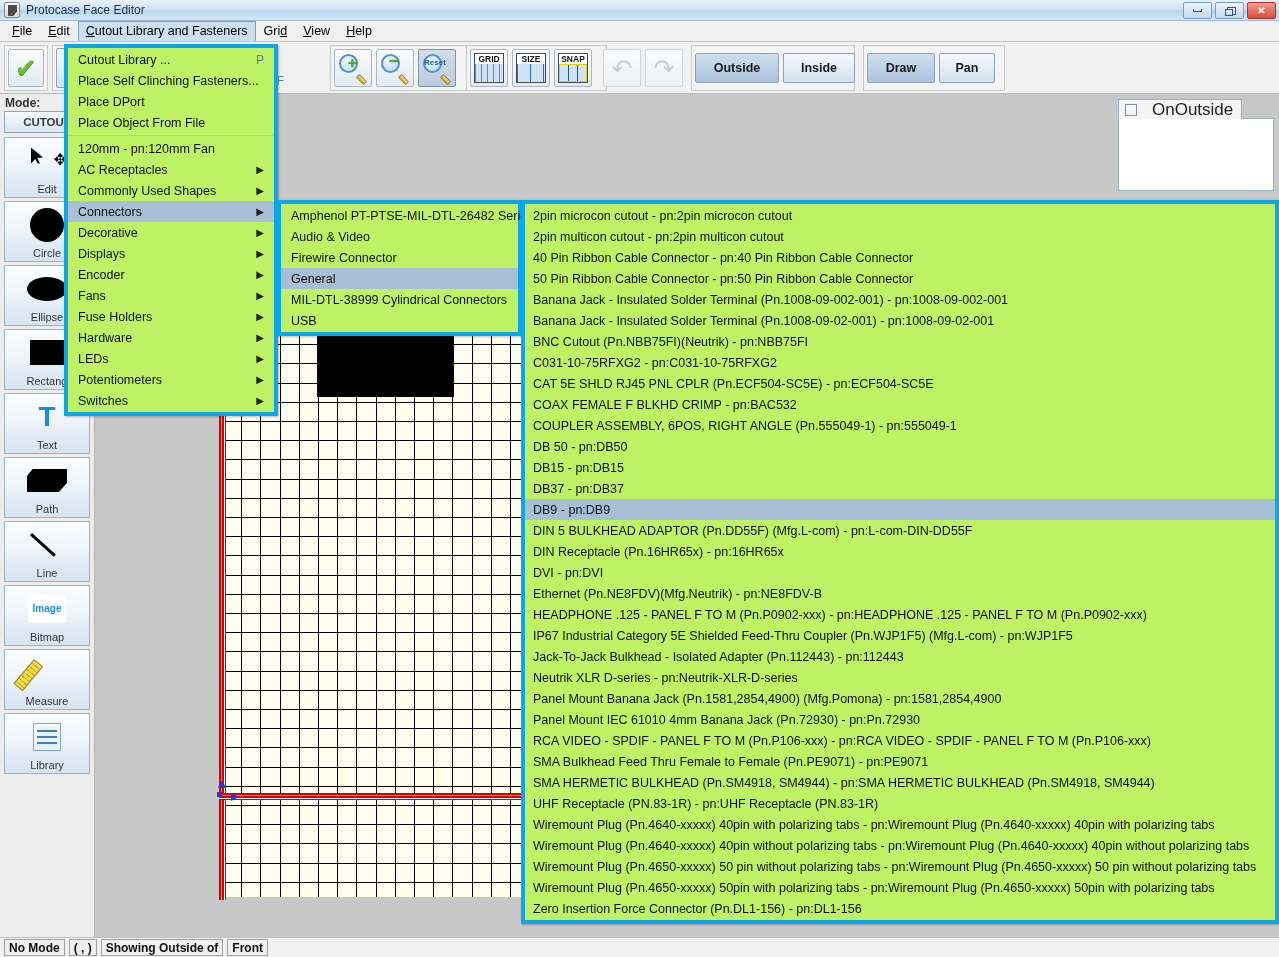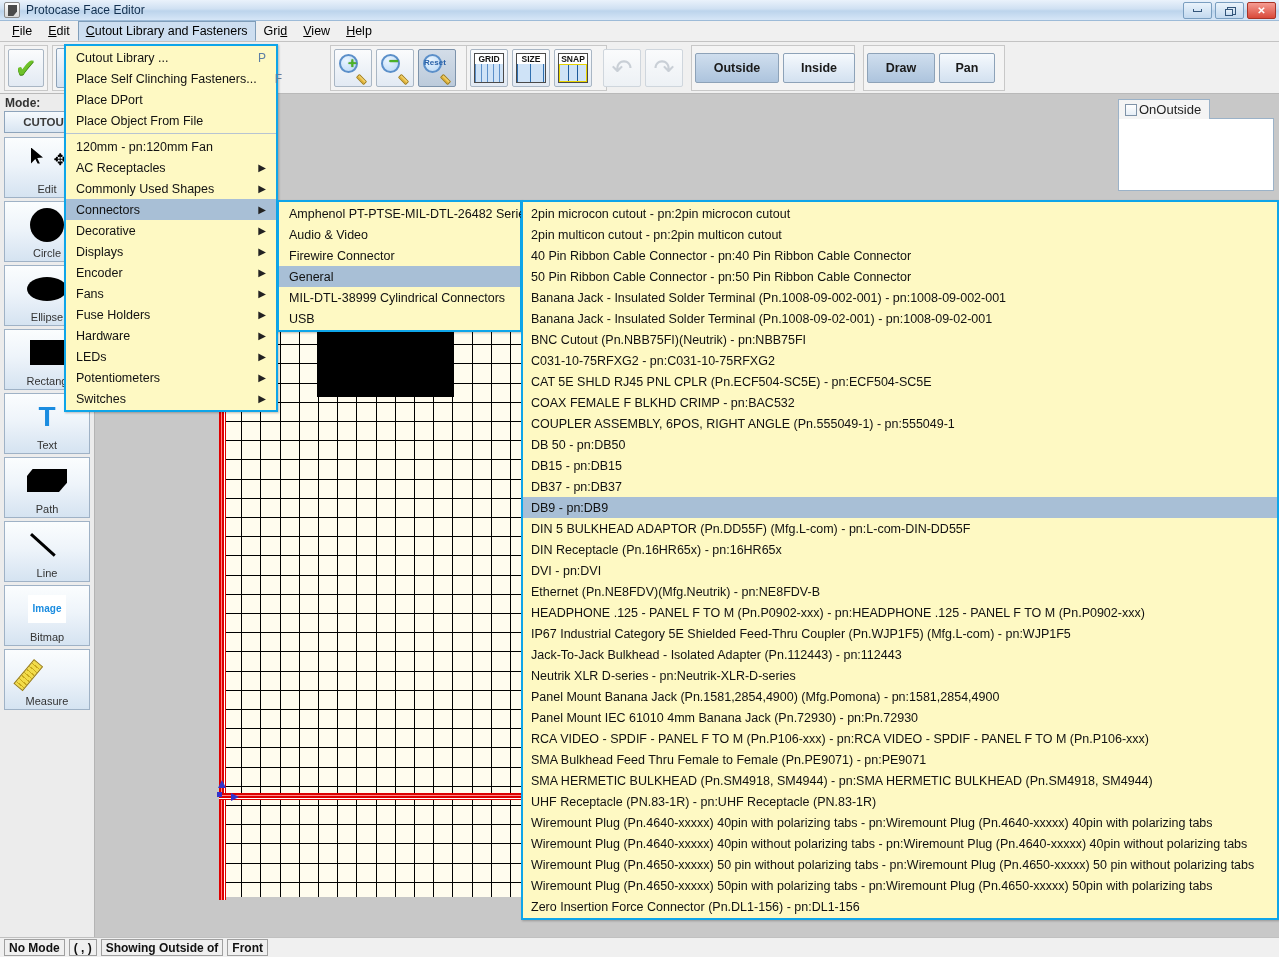--- a/index.html
+++ b/index.html
@@ -195,44 +195,44 @@
   .origin .dot { position:absolute; left:2px; top:12px; width:5px;height:5px; background:#3333cc; }
   .blackshape {
     position: absolute; left: 222px; top: 228px; width: 137px; height: 75px; background: #000;
   }
 
   
   .rightpanel {
     position: absolute; left: 1118px; top: 99px; width: 156px; height: 100px;
   }
   .rp-tab {
-    display: inline-flex; align-items: center; gap: 2px;
+    display: inline-flex; align-items: center; gap: 15px;
     height: 20px; padding: 0 8px 0 6px;
     background: #f4f4f4; border: 1px solid #9bb2c8; border-bottom: none;
-    font-size: 13px; color: #222; justify-content: space-between;
+    font-size: 17px; color: #222; justify-content: space-between;
   }
   .cbox { width: 12px; height: 12px; border: 1px solid #7f93a8; background: linear-gradient(to bottom,#fff,#e6eef6); }
   .rp-body { height: 73px; border: 1px solid #9bb2c8; background: #fff; margin-top: -1px; }
 
   
   .statusbar {
     position: absolute; left: 0; top: 937px; width: 1279px; height: 20px;
     background: #f0f0f0; border-top: 1px solid #c0c0c0;
     display: flex; align-items: center; gap: 4px; padding: 0 4px;
   }
   .sfield {
     border: 1px solid #a0a0a0; background: #f0f0f0; height: 17px;
     display: flex; align-items: center; padding: 0 4px;
     font-size: 12px; font-weight: bold; color: #111;
   }
 
   
   .popup {
-    position: absolute; background: #fef9c3;
-    border: 2px solid #0ea5e9; box-shadow: 1px 1px 2px rgba(0,0,0,.25);
+    position: absolute; background: #bef264;
+    border: 4px solid #0ea5e9; box-shadow: 1px 1px 2px rgba(0,0,0,.25);
     padding: 1px 0; z-index: 50;
   }
   .pi {
     display: flex; align-items: center; height: 21px; padding: 0 10px 0 10px;
     font-size: 12.5px; color: #111; white-space: nowrap; cursor: default;
   }
   .pi.hl { background: #a8bfd6; }
   .pi .ptext { flex: 1; }
   .pi .accel { color: #5d7fa5; font-size: 12px; margin-left: 18px; }
   .pi .arrow { margin-left: 18px; font-size: 10px; color: #222; }
@@ -397,20 +397,26 @@
           <span class="sh-bitmap">Image</span>
         </div>
       <div class="tlabel">Bitmap</div>
     </div>
     <div class="tool">
       <div class="glyph">
           <span class="sh-ruler"></span>
         </div>
       <div class="tlabel">Measure</div>
     </div>
+    <div class="tool">
+      <div class="glyph">
+          <span class="sh-lib"></span>
+        </div>
+      <div class="tlabel">Library</div>
+    </div>
   </div>
 
   <div class="canvaswrap">
     <div class="sheet"></div>
     <div class="blackshape"></div>
     <div class="redline-left"></div>
     <div class="redline-bottom"></div>
     <div class="origin">
       <span class="ay"></span>
       <span class="ax2"></span>

